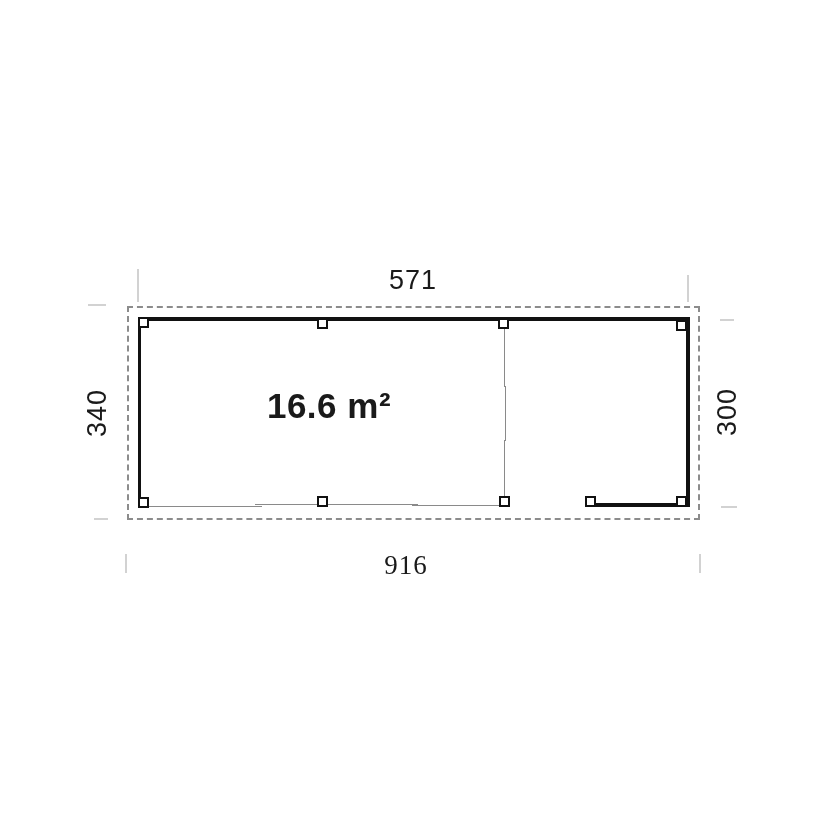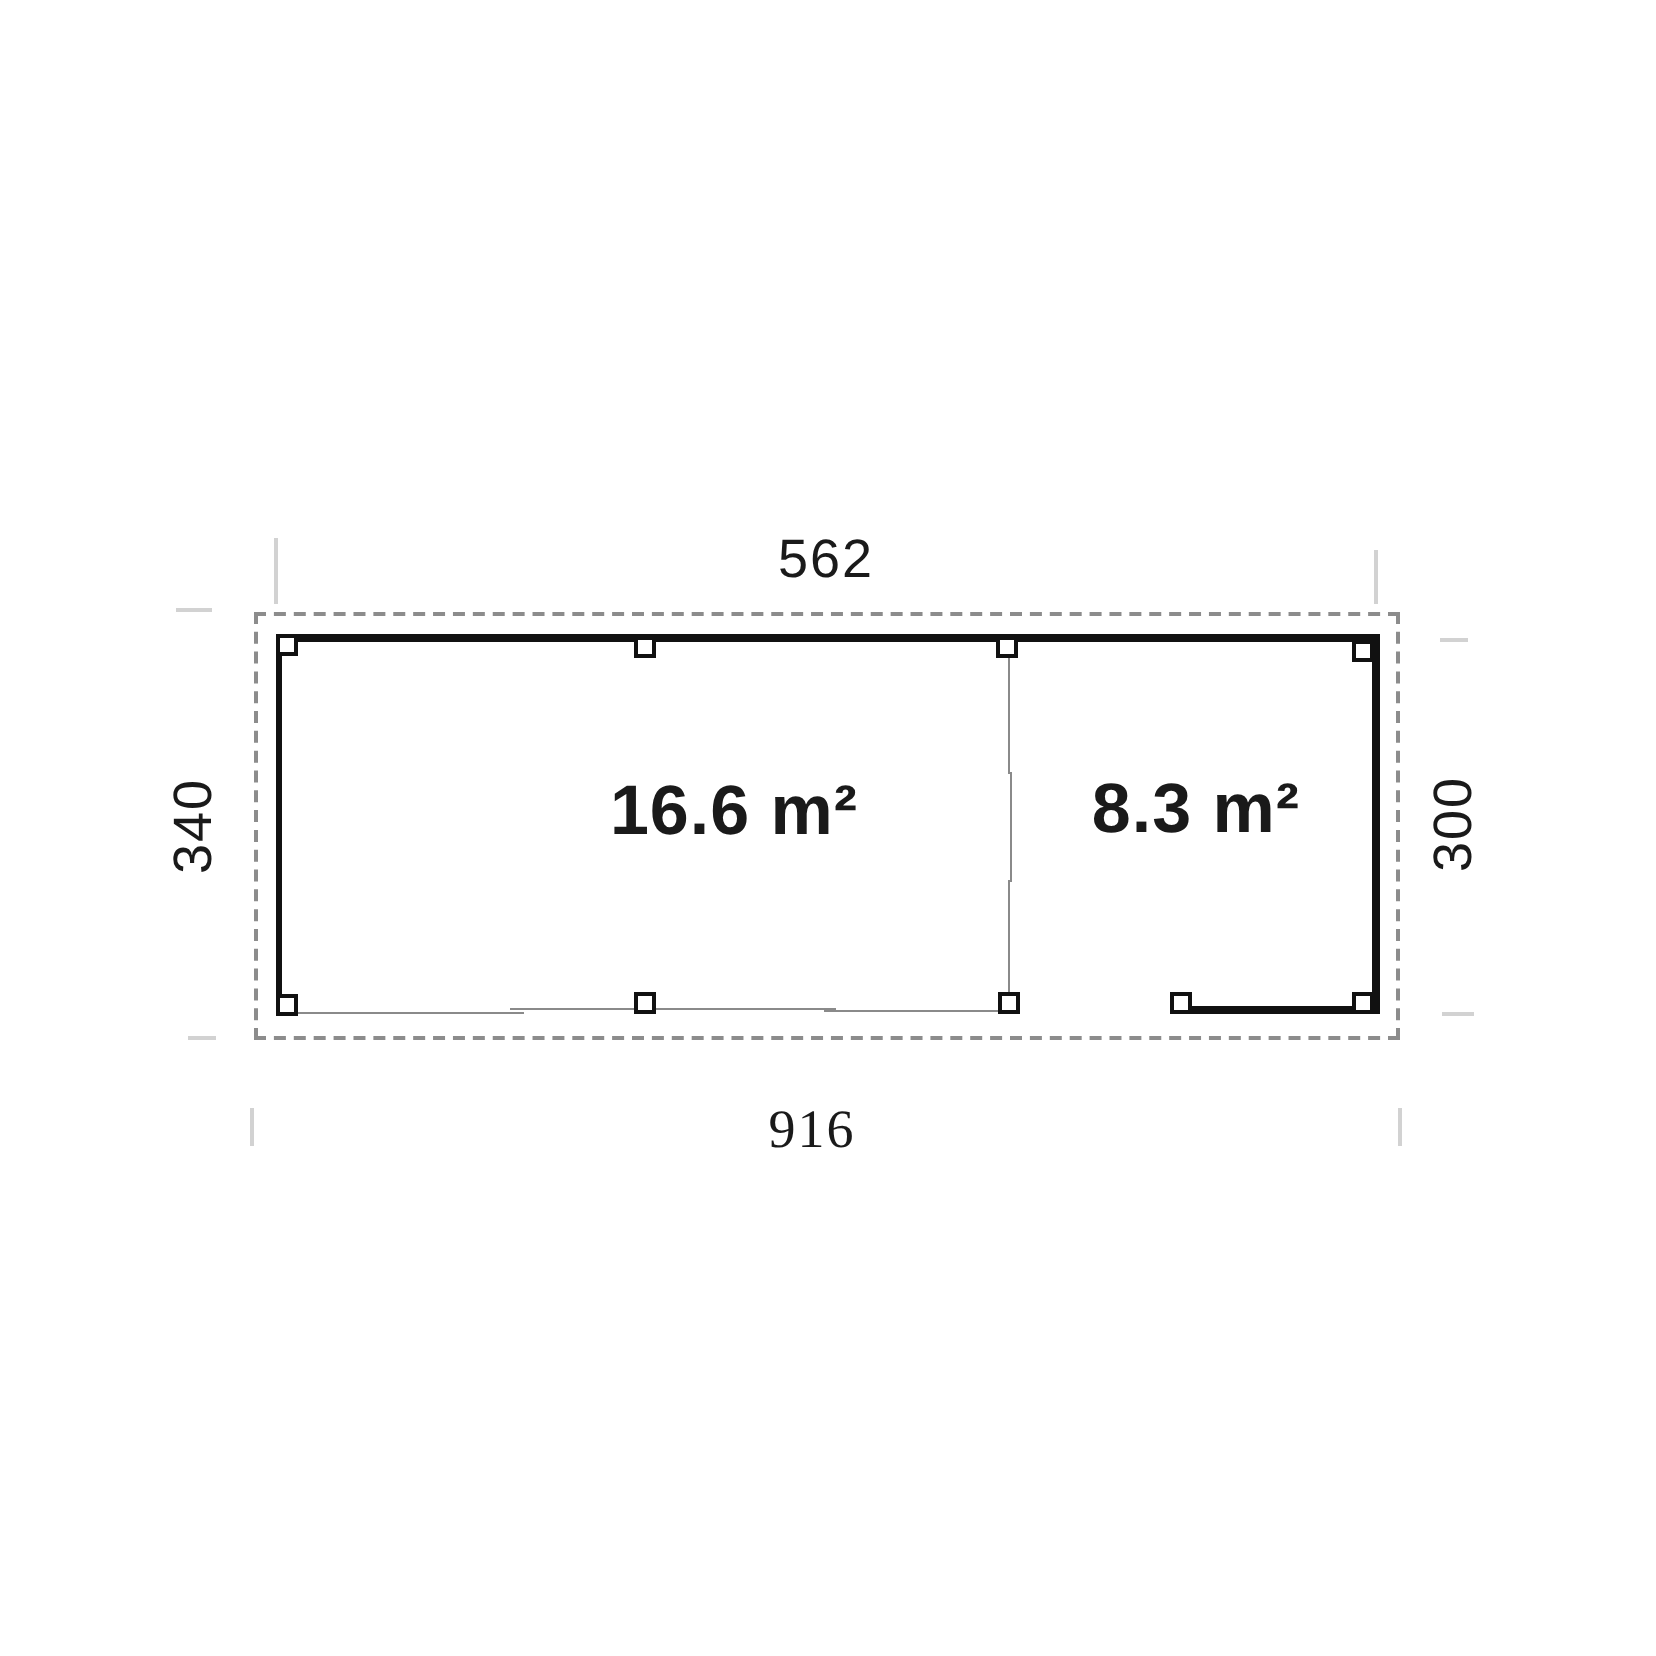--- a/index.html
+++ b/index.html
@@ -73,21 +73,21 @@
     white-space: nowrap;
     transform: translate(-50%, -50%);
   }
   .dim { font-size: 27px; font-weight: 400; letter-spacing: 1px; }
   .dim-top    { left: 413px; top: 280px; }
   .dim-bottom { left: 406px; top: 565px; font-family: Liberation Serif, serif; }
   .dim-left   { left: 97px;  top: 413px; transform: translate(-50%, -50%) rotate(-90deg); }
   .dim-right  { left: 727px; top: 412px; transform: translate(-50%, -50%) rotate(-90deg); }
 
   .room-label { font-size: 35px; font-weight: 600; letter-spacing: 0.5px; }
-  .room-1 { left: 329px; top: 406px; margin-left: 38px; }
+  .room-1 { left: 329px; top: 406px; }
   .room-2 { left: 598px; top: 405px; }
 </style>
 </head>
 <body>
 
 <div class="canvas">
 
   <div class="boundary"></div>
 
   <div class="wall wall-top"></div>
@@ -114,21 +114,20 @@
 
   <div class="tick t-top-left-v"></div>
   <div class="tick t-top-right-v"></div>
   <div class="tick t-left-top-h"></div>
   <div class="tick t-left-bottom-h"></div>
   <div class="tick t-right-top-h"></div>
   <div class="tick t-right-bottom-h"></div>
   <div class="tick t-bottom-left-v"></div>
   <div class="tick t-bottom-right-v"></div>
 
-  <div class="label dim dim-top">562</div>
+  <div class="label dim dim-top">571</div>
   <div class="label dim dim-bottom">916</div>
   <div class="label dim dim-left">340</div>
   <div class="label dim dim-right">300</div>
 
   <div class="label room-label room-1">16.6 m²</div>
-  <div class="label room-label room-2">8.3 m²</div>
 
 </div>
 
 </body></html>

